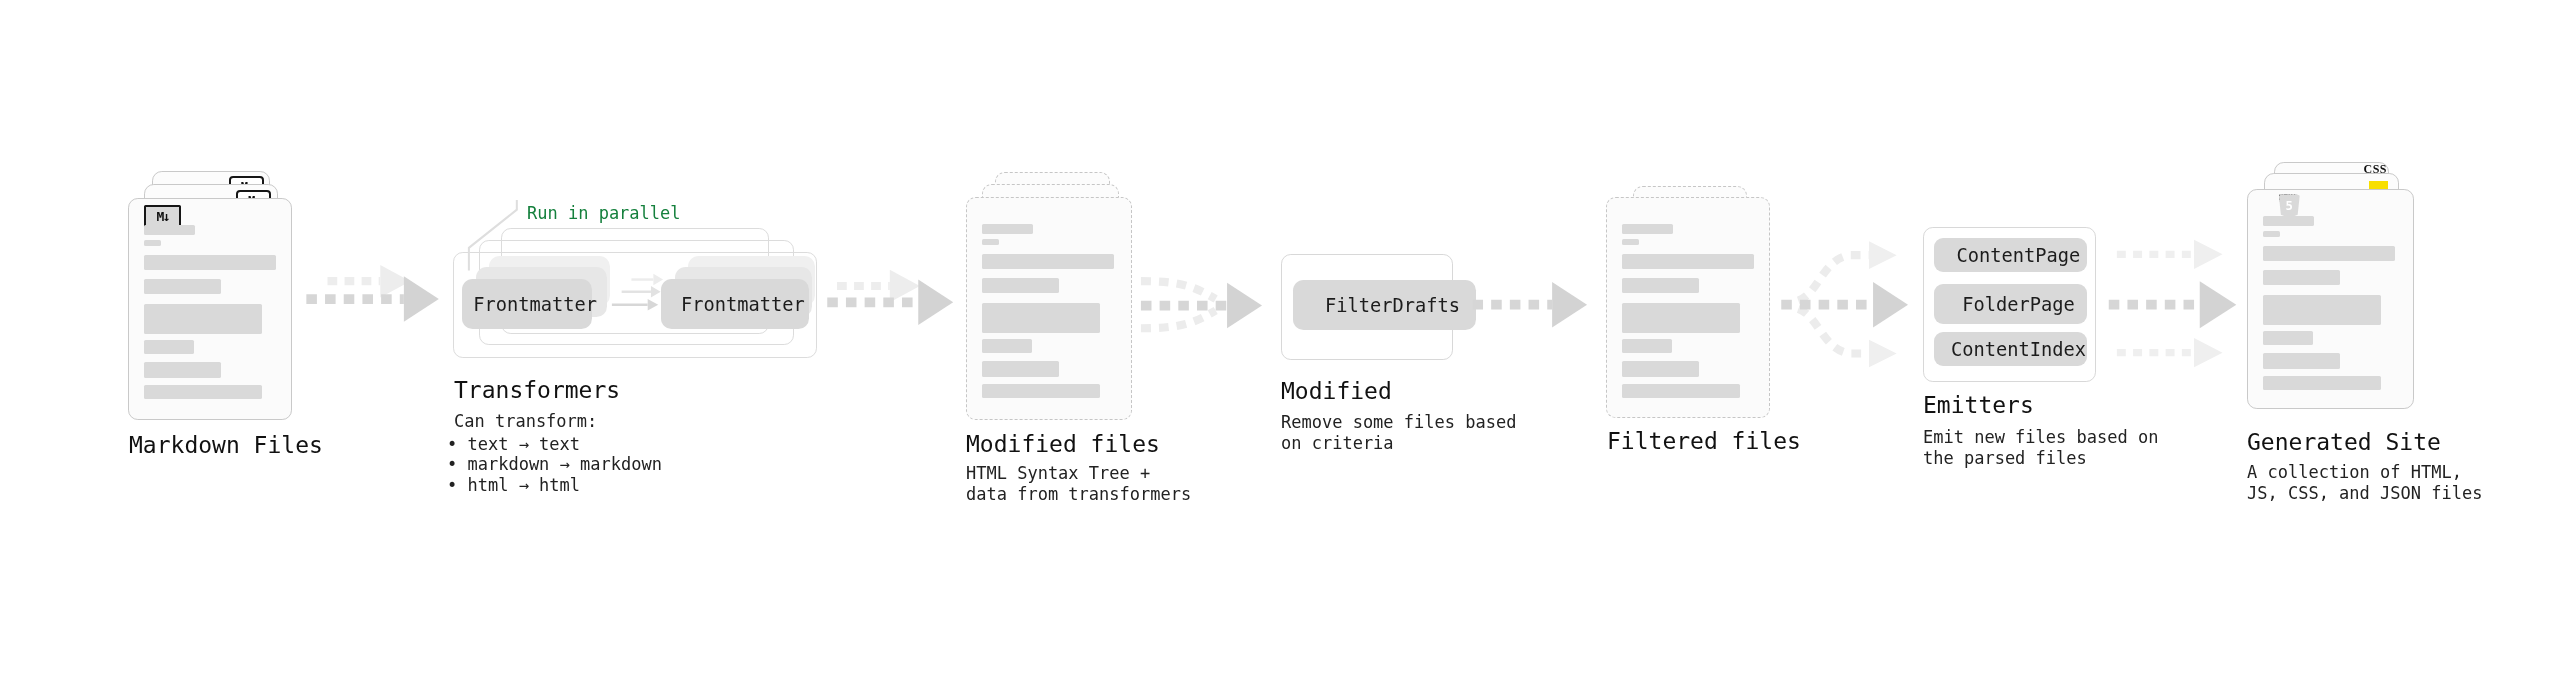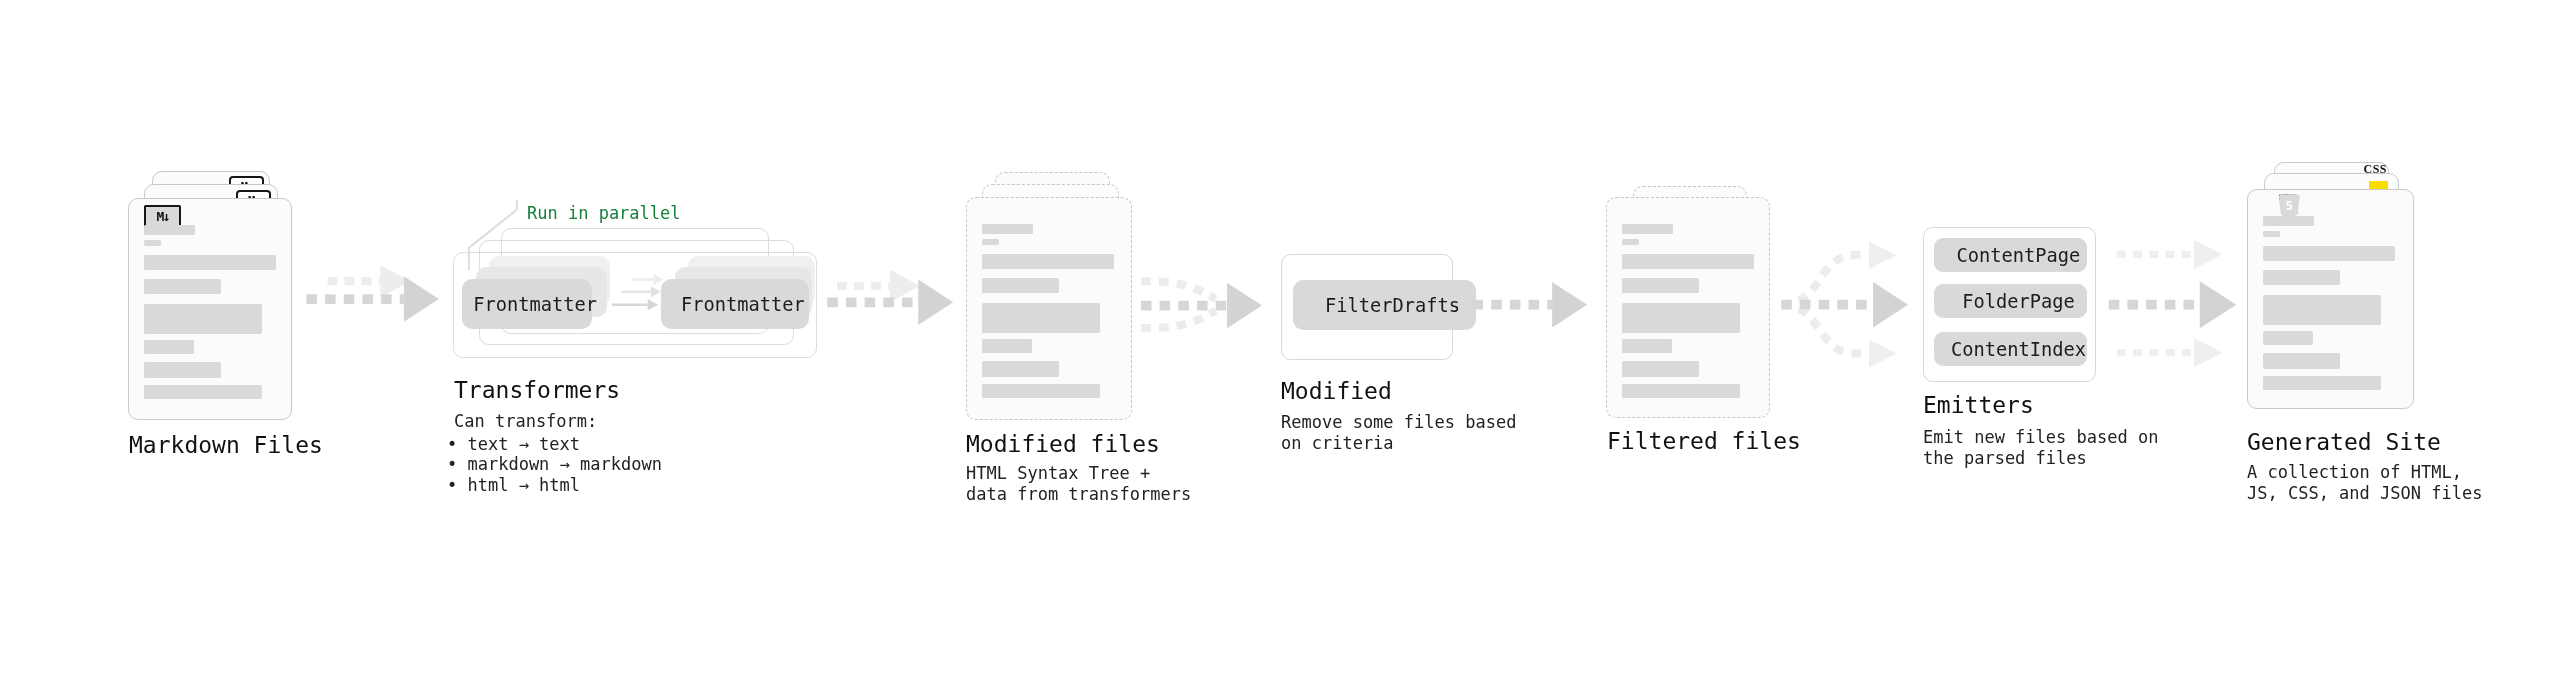--- a/index.html
+++ b/index.html
@@ -127,21 +127,21 @@
         <div style="top: 141px; width: 50px; height: 14px;"></div>
         <div style="top: 163px; width: 77px; height: 16.3px;"></div>
         <div style="top: 186px; width: 118px; height: 14px;"></div>
       </div>
     <div class="lbl" style="left:1607px;top:428px;">Filtered files</div>
   </div>
 
   <div>
     <div class="obox filled" style="left:1923px;top:227px;width:173px;height:155px;"></div>
     <div class="chip" style="left:1934px;top:238px;width:153px;height:34px;border-radius:9px;">ContentPage</div>
-    <div class="chip" style="left:1934px;top:284px;width:153px;height:34px;border-radius:9px;">FolderPage</div>
+    <div class="chip" style="left:1934px;top:284px;width:153px;height:40px;border-radius:9px;">FolderPage</div>
     <div class="chip" style="left:1934px;top:332px;width:153px;height:34px;border-radius:9px;">ContentIndex</div>
     <div class="lbl" style="left:1923px;top:392px;">Emitters</div>
     <div class="sub" style="left:1923px;top:427px;">Emit new files based on
 the parsed files</div>
   </div>
 
   <div>
     <div class="card back" style="left:2274px;top:162px;width:115px;height:36px;">
       <div class="csswrap">
         <div class="csstext">CSS</div>

